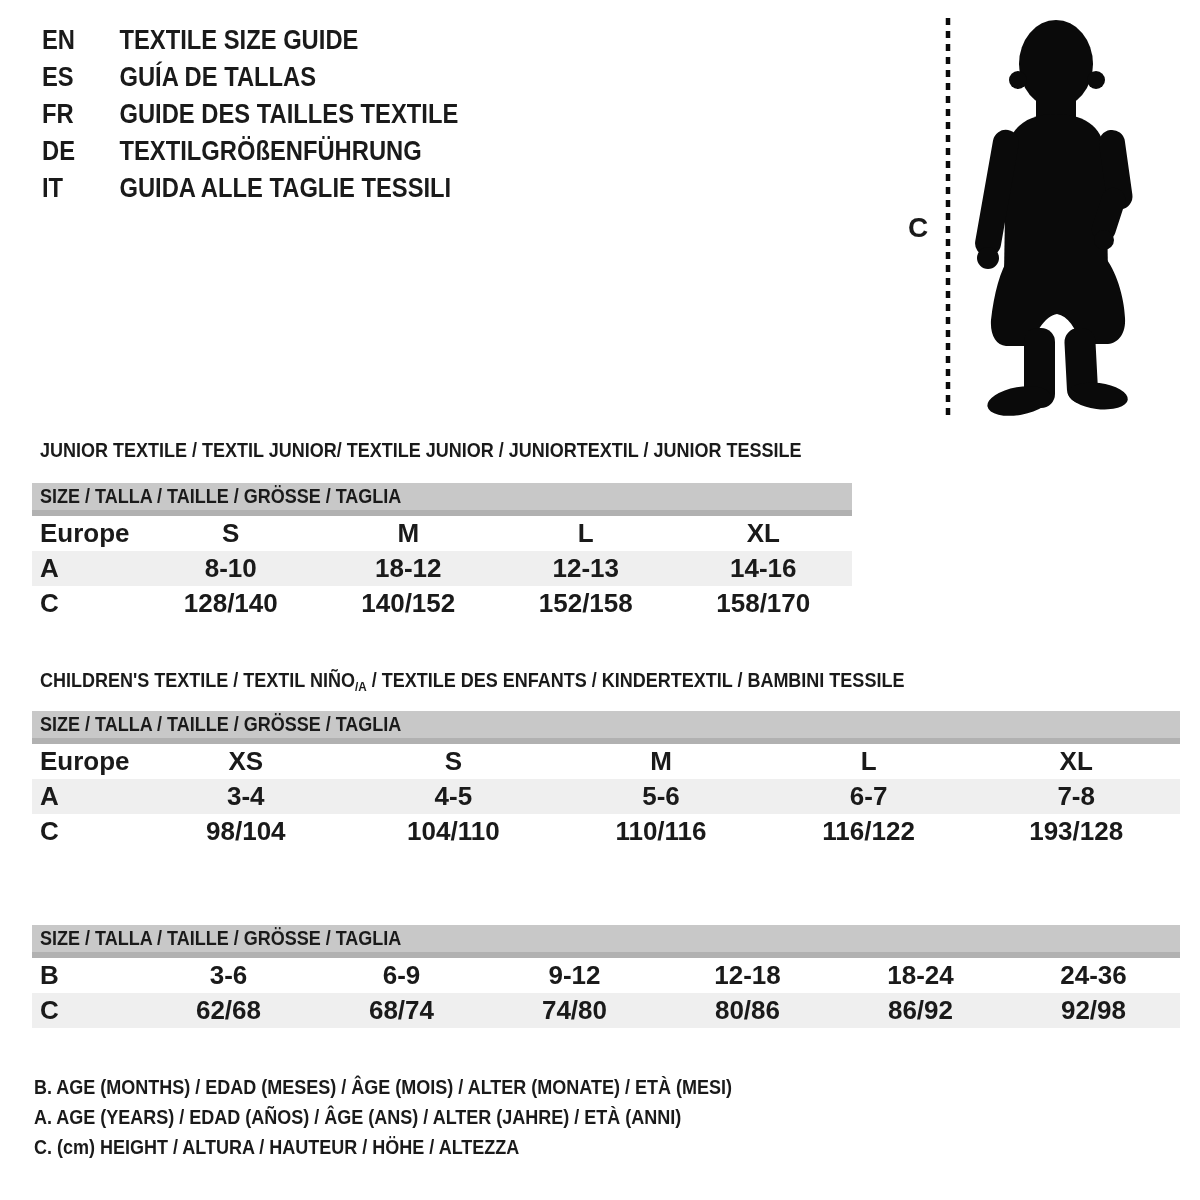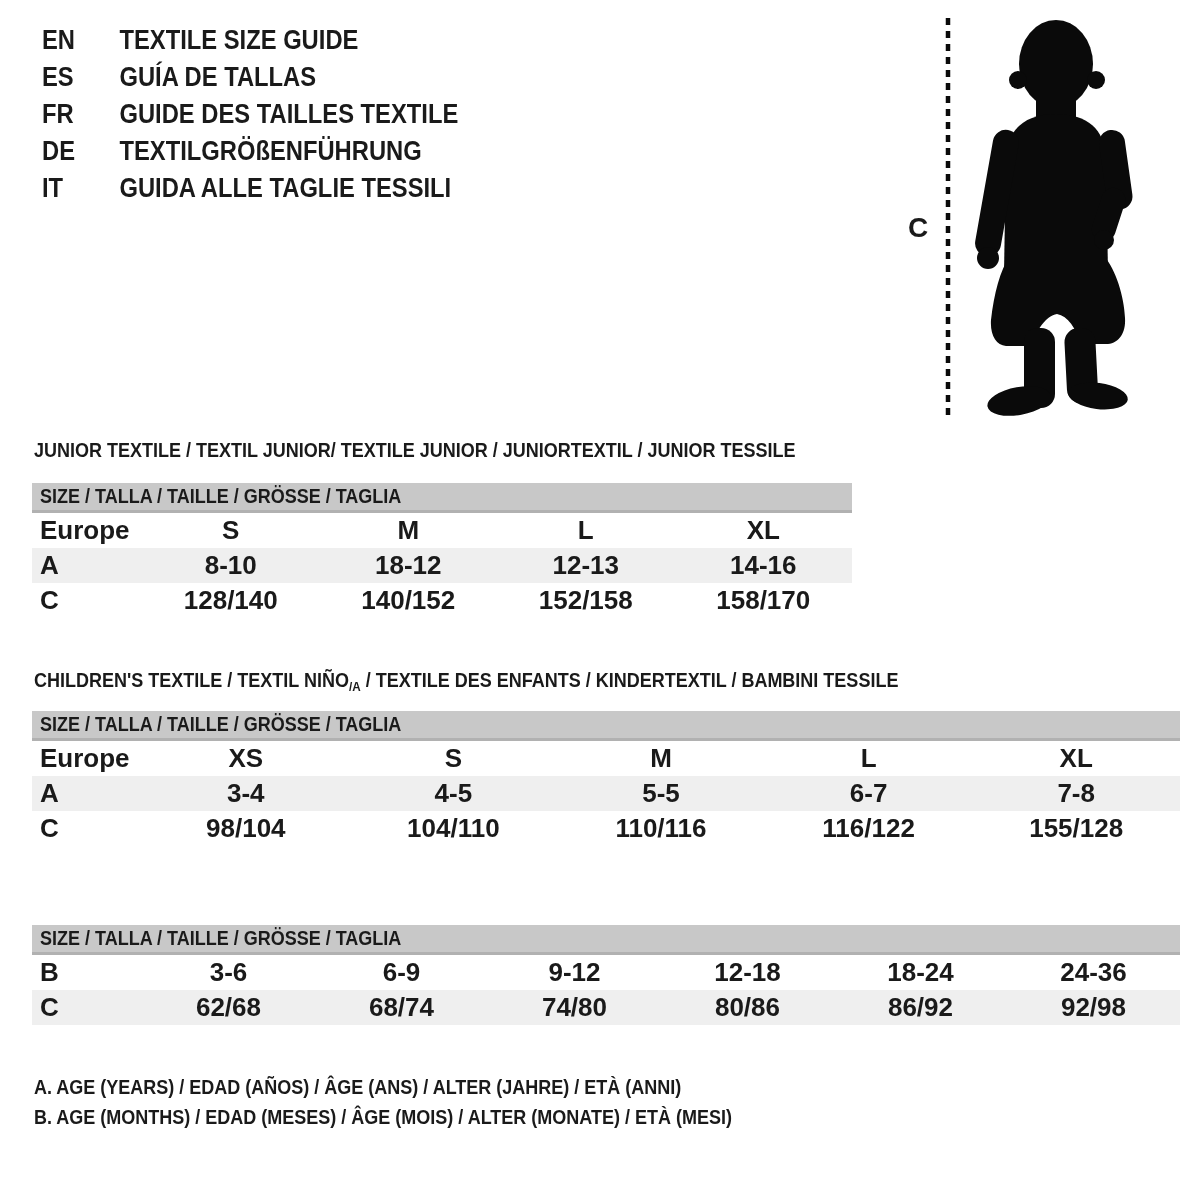--- a/index.html
+++ b/index.html
@@ -70,21 +70,21 @@
     height: 400px;
   }
 
   
   .size-table-section { position: absolute; left: 32px; }
   #table-junior   { top: 430px; width: 820px;  }
   #table-children { top: 658px; width: 1148px; }
   #table-babies   { top: 845px; width: 1148px; }
 
   .table-title {
-    margin-left: 2px;
+    margin-left: 8px;
     font-weight: bold;
     font-size: 20px;
   }
   #table-junior   .table-title { padding-top: 7px; }
   #table-children .table-title { padding-top: 9px; }
   #table-babies   .table-title { padding-top: 6px; }
   .title-line { line-height: 26px; }
   #table-babies .title-line { line-height: 32px; }
   .title-line .sub {
     font-size: 13px;
@@ -92,21 +92,21 @@
   }
 
   .tbody { position: absolute; left: 0; right: 0; }
   #table-junior   .tbody { top: 53px; }
   #table-children .tbody { top: 53px; }
   #table-babies   .tbody { top: 80px; }
 
   .size-header {
     height: 27px;
     background: #c8c8c8;
-    border-bottom: 3px solid #ef4444;
+    border-bottom: 6px solid #ef4444;
     display: flex;
     align-items: center;
     padding-left: 8px;
     font-weight: bold;
     font-size: 20px;
   }
   .trow {
     display: grid;
     height: 35px;
     align-items: center;
@@ -237,31 +237,31 @@
           <span class="cell">XS</span>
           <span class="cell">S</span>
           <span class="cell">M</span>
           <span class="cell">L</span>
           <span class="cell">XL</span>
         </div>
         <div class="trow shaded" style="grid-template-columns: 110px repeat(5, 1fr); background: rgb(239, 239, 239);">
           <span class="rlabel">A</span>
           <span class="cell">3-4</span>
           <span class="cell">4-5</span>
-          <span class="cell">5-5</span>
+          <span class="cell">5-6</span>
           <span class="cell">6-7</span>
           <span class="cell">7-8</span>
         </div>
         <div class="trow" style="grid-template-columns: 110px repeat(5, 1fr);">
           <span class="rlabel">C</span>
           <span class="cell">98/104</span>
           <span class="cell">104/110</span>
           <span class="cell">110/116</span>
           <span class="cell">116/122</span>
-          <span class="cell">155/128</span>
+          <span class="cell">193/128</span>
         </div>
       </div>
   </div>
 </section>
 
 <section id="table-babies" class="size-table-section">
   <div class="table-title">
     </div>
   <div class="tbody">
     <div class="size-header" style="background: rgb(200, 200, 200); border-bottom-color: rgb(177, 177, 177);">
@@ -284,15 +284,16 @@
           <span class="cell">74/80</span>
           <span class="cell">80/86</span>
           <span class="cell">86/92</span>
           <span class="cell">92/98</span>
         </div>
       </div>
   </div>
 </section>
 
 <div id="legend">
+    <div class="legend-line"><span class="cond">B. AGE (MONTHS) / EDAD (MESES) / ÂGE (MOIS) / ALTER (MONATE) / ETÀ (MESI)</span></div>
     <div class="legend-line"><span class="cond">A. AGE (YEARS) / EDAD (AÑOS) / ÂGE (ANS) / ALTER (JAHRE) / ETÀ (ANNI)</span></div>
-    <div class="legend-line"><span class="cond">B. AGE (MONTHS) / EDAD (MESES) / ÂGE (MOIS) / ALTER (MONATE) / ETÀ (MESI)</span></div>
+    <div class="legend-line"><span class="cond">C. (cm) HEIGHT / ALTURA / HAUTEUR / HÖHE / ALTEZZA</span></div>
   </div>
 
 </body></html>

